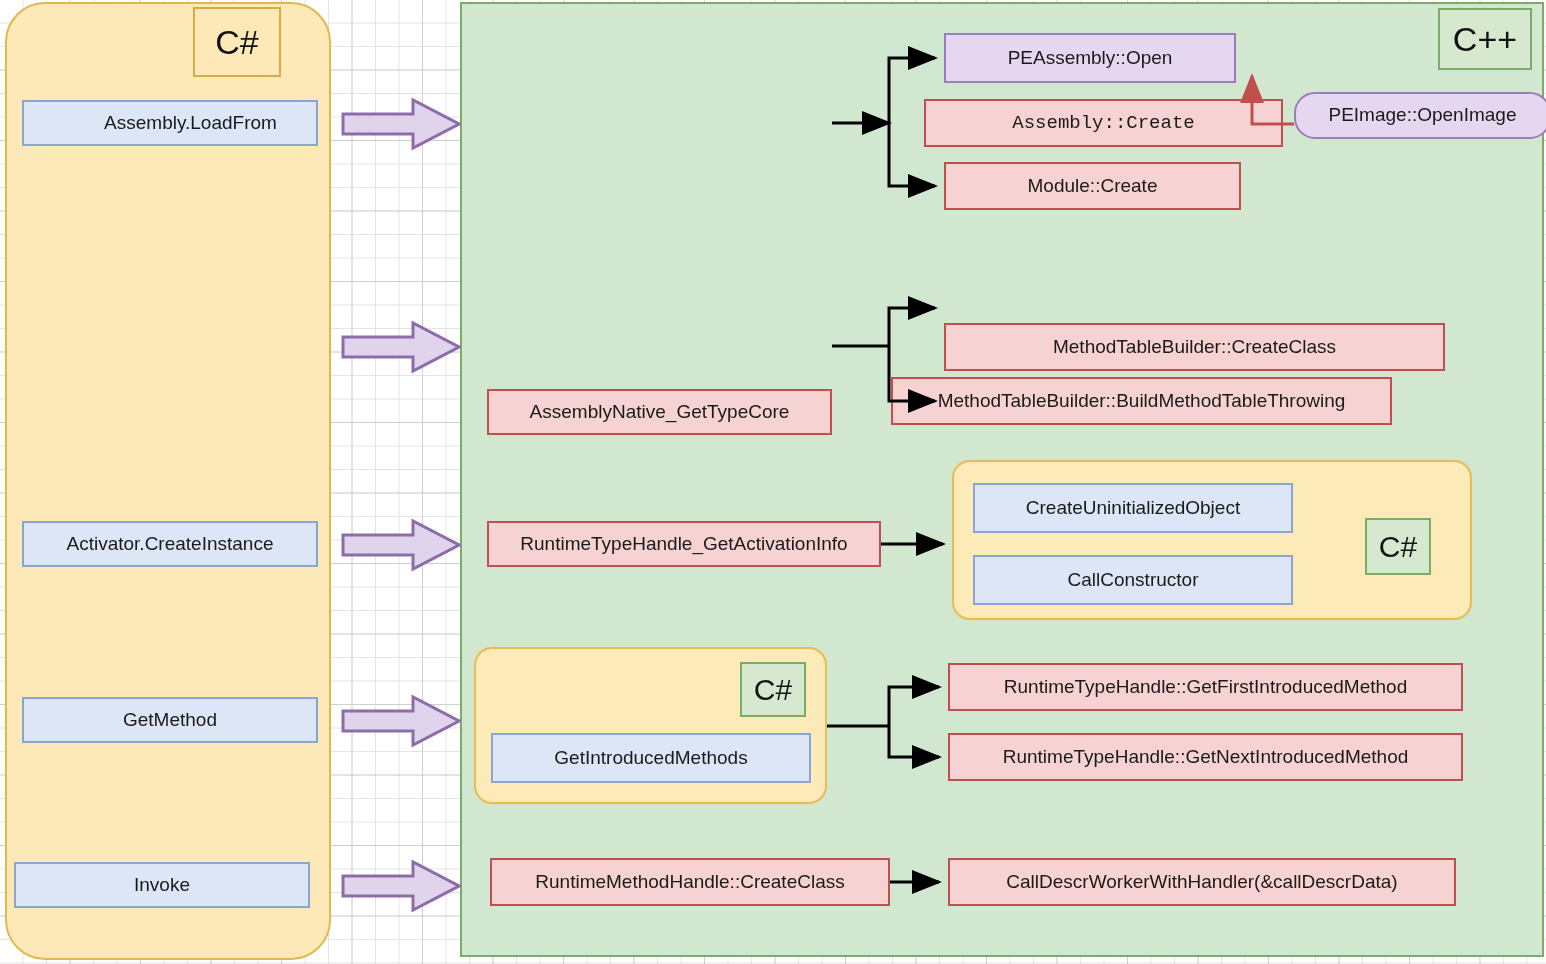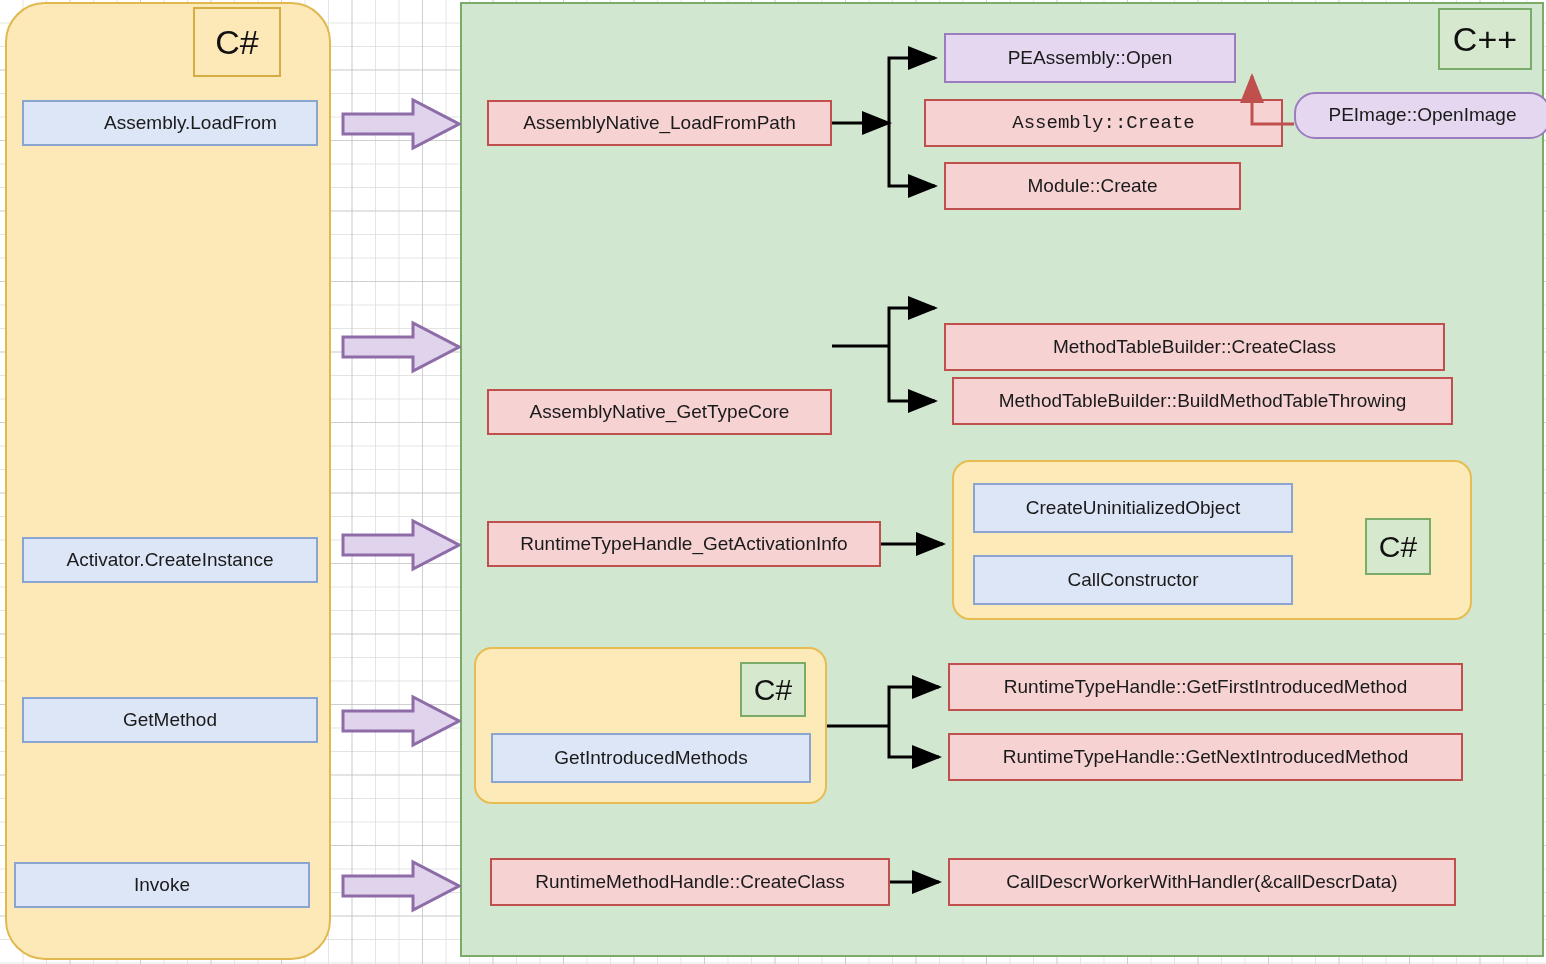--- a/index.html
+++ b/index.html
@@ -70,41 +70,38 @@
 
   <div class="tag tag-yellow" style="left:193px;top:7px;width:88px;height:70px;">
     <span>C#</span>
   </div>
 
   <div class="node node-blue" style="left:22px;top:100px;width:296px;height:46px;padding-left:47px;">
     <span>Assembly.LoadFrom</span>
   </div>
 
 
-  <div class="node node-blue" style="left:22px;top:521px;width:296px;height:46px;margin-top:16px;">
+  <div class="node node-blue" style="left:22px;top:521px;width:296px;height:46px;">
     <span>Activator.CreateInstance</span>
   </div>
 
   <div class="node node-blue" style="left:22px;top:697px;width:296px;height:46px;">
     <span>GetMethod</span>
   </div>
 
   <div class="node node-blue" style="left:14px;top:862px;width:296px;height:46px;">
     <span>Invoke</span>
   </div>
 
   <div class="panel panel-cpp" style="left:460px;top:2px;width:1084px;height:955px;"></div>
 
   <div class="tag tag-green" style="left:1438px;top:8px;width:94px;height:62px;">
     <span>C++</span>
   </div>
 
-  <div class="node node-red" style="left:487px;top:100px;width:345px;height:46px;">
-    <span>AssemblyNative_LoadFromPath</span>
-  </div>
 
   <div class="node node-purple" style="left:944px;top:33px;width:292px;height:50px;">
     <span>PEAssembly::Open</span>
   </div>
 
   <div class="node node-red" style="left:924px;top:99px;width:359px;height:48px;font-family:Liberation Mono, monospace;">
     <span>Assembly::Create</span>
   </div>
 
   <div class="node node-red" style="left:944px;top:162px;width:297px;height:48px;">
@@ -116,21 +113,21 @@
   </div>
 
   <div class="node node-red" style="left:487px;top:341px;width:345px;height:46px;margin-top:48px;">
     <span>AssemblyNative_GetTypeCore</span>
   </div>
 
   <div class="node node-red" style="left:944px;top:284px;width:501px;height:48px;margin-top:39px;">
     <span>MethodTableBuilder::CreateClass</span>
   </div>
 
-  <div class="node node-red" style="left:952px;top:377px;width:501px;height:48px;">
+  <div class="node node-red" style="left:891px;top:377px;width:501px;height:48px;">
     <span>MethodTableBuilder::BuildMethodTableThrowing</span>
   </div>
 
   <div class="node node-red" style="left:487px;top:521px;width:394px;height:46px;">
     <span>RuntimeTypeHandle_GetActivationInfo</span>
   </div>
 
   <div class="panel panel-csharp-inner" style="left:952px;top:460px;width:520px;height:160px;"></div>
 
   <div class="node node-blue" style="left:973px;top:483px;width:320px;height:50px;">

